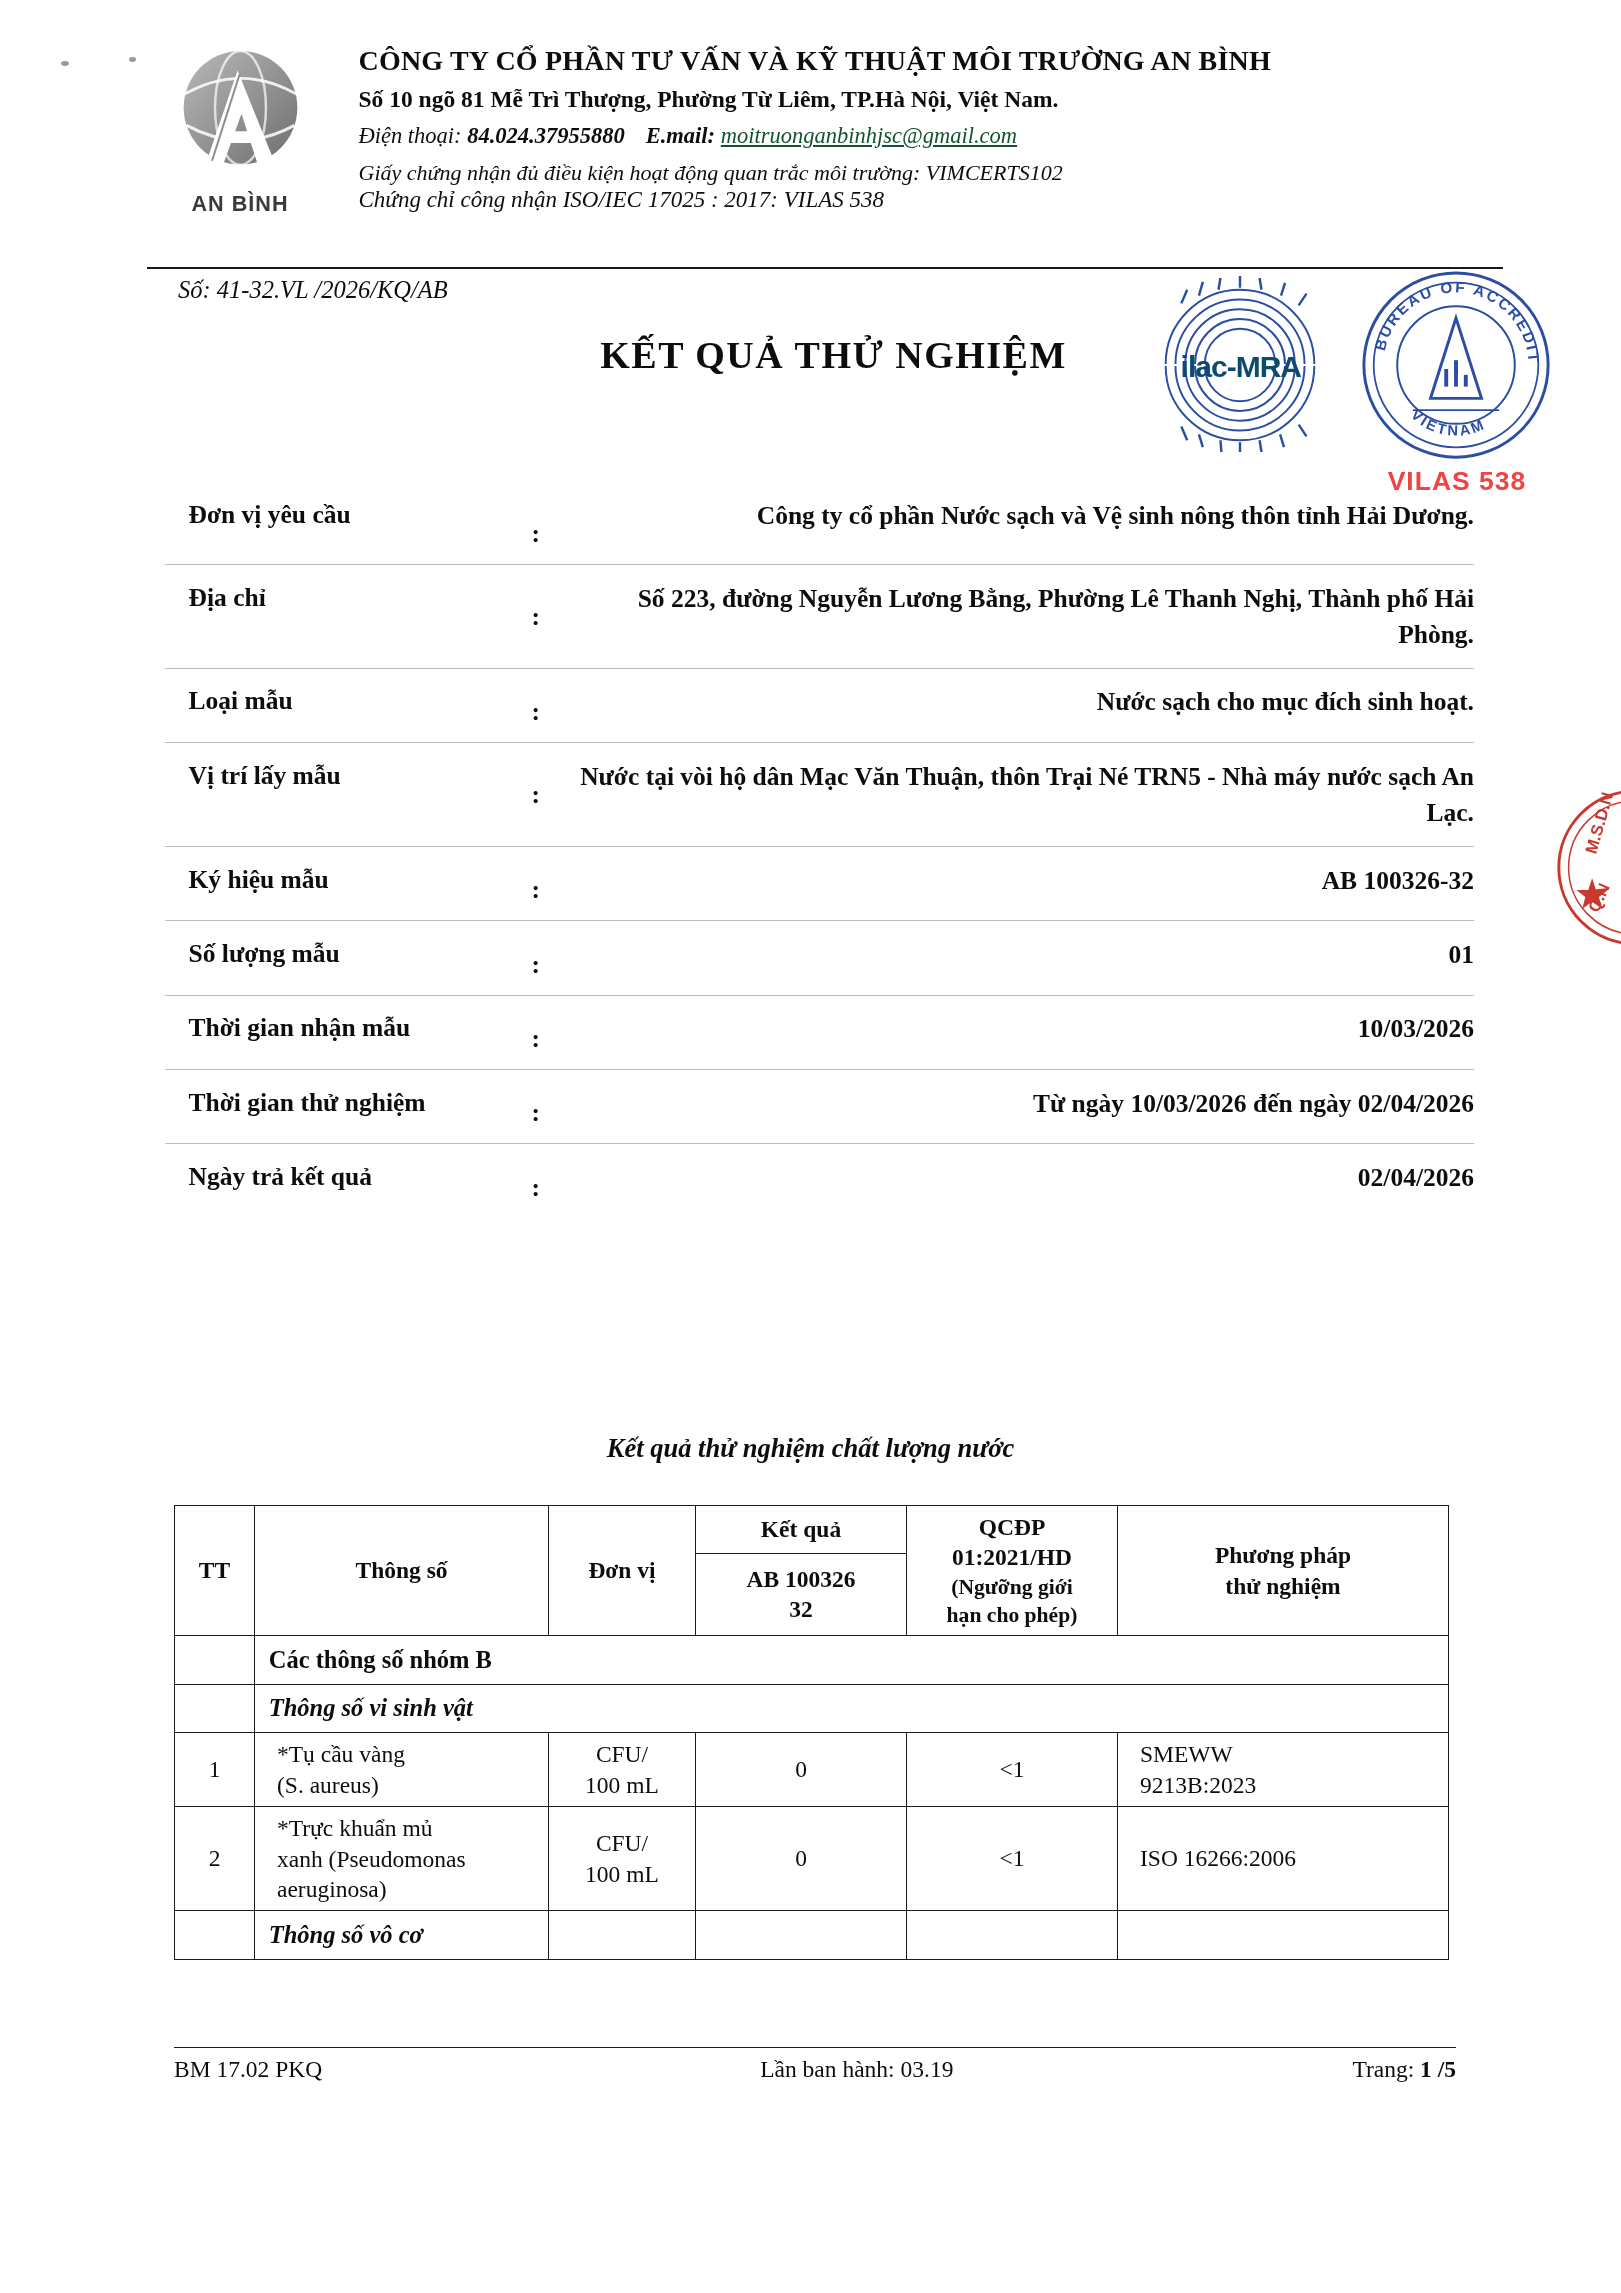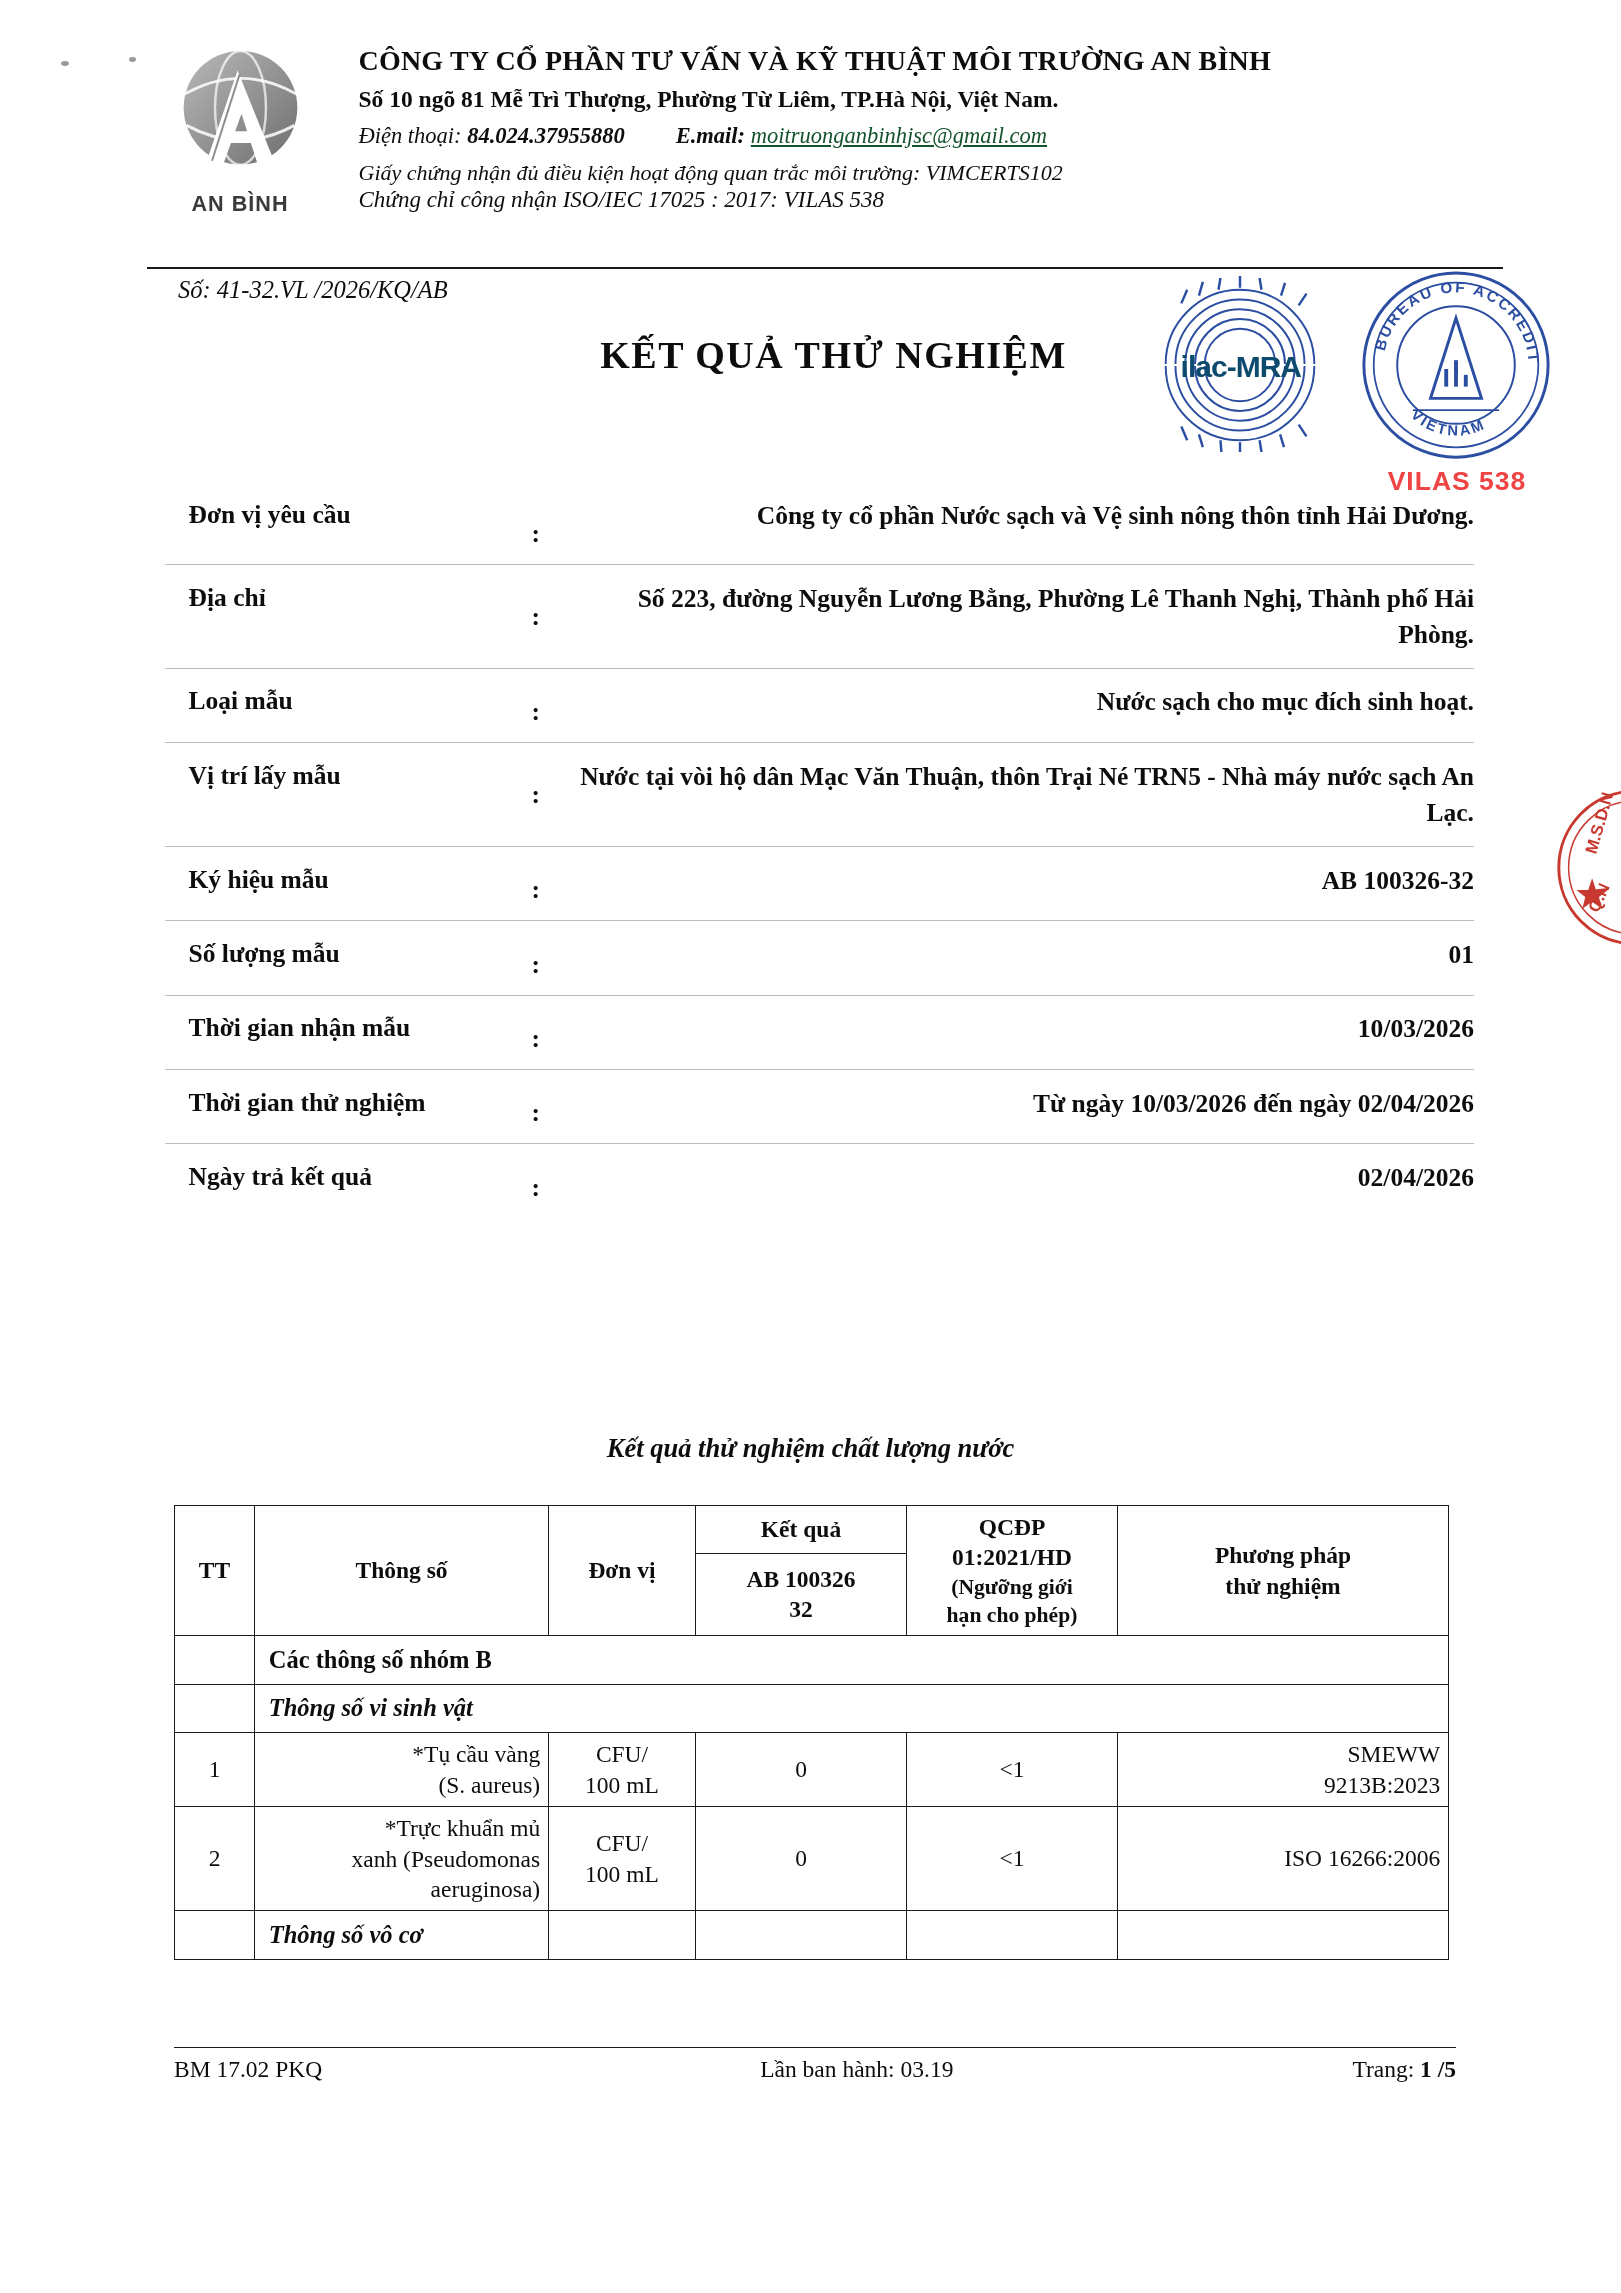--- a/index.html
+++ b/index.html
@@ -69,21 +69,21 @@
     font-family: "Liberation Serif", serif;
     font-weight: bold;
     font-size: 23.5px;
     margin-top: 8.8px;
   }
   .h-line3 {
     font-size: 22.5px;
     font-style: italic;
     margin-top: 10.8px;
     display: flex;
-    gap: 51px;
+    gap: 21px;
   }
   .h-line3 b { font-style: italic; font-weight: bold; }
   .mail-link {
     text-decoration: underline;
     color: #14532d;
     font-style: italic;
   }
   .h-line4 {
     font-size: 22px;
     font-style: italic;
@@ -242,21 +242,21 @@
     line-height: 1.28;
   }
   .c-tt     { width: 80px; }
   .c-param  { width: 294px; }
   .c-unit   { width: 147px; }
   .c-res    { width: 211px; }
   .c-qc     { width: 211px; }
   .c-method { width: 331px; }
 
   .res-table td.center { text-align: center; }
-  .res-table td.left   { text-align: right; padding-left: 4px; }
+  .res-table td.left   { text-align: left; padding-left: 22px; }
   .group-row td {
     font-weight: bold;
     font-size: 24.5px;
     padding: 9.8px 7.8px 9.8px 13.7px;
   }
   .group-row td.italic { font-style: italic; }
   .cellwrap { line-height: 1.3; }
   .small-note { font-size: 21.6px; font-weight: bold; }
 
   

